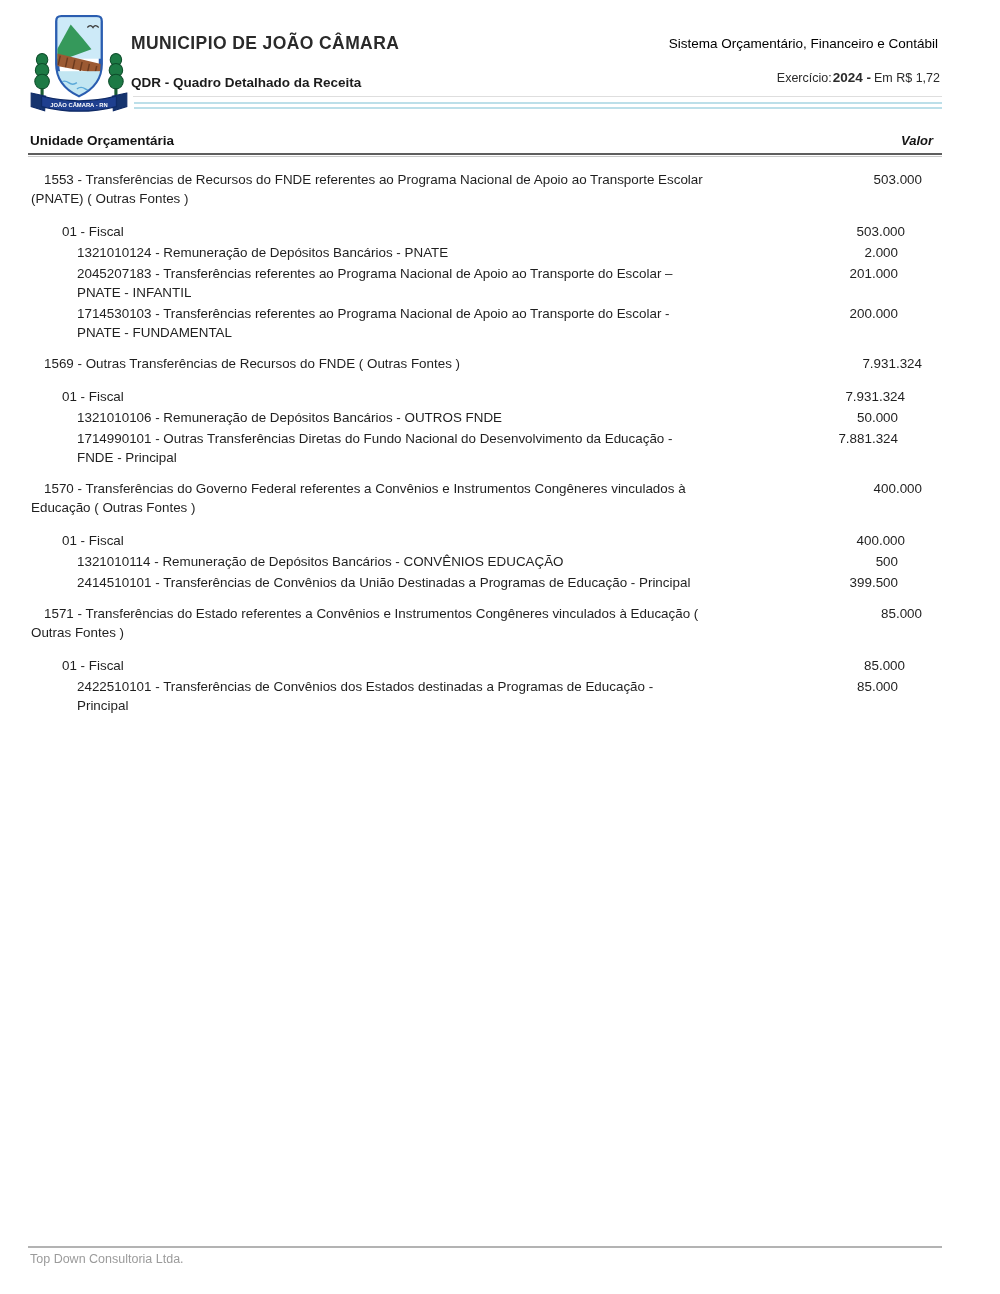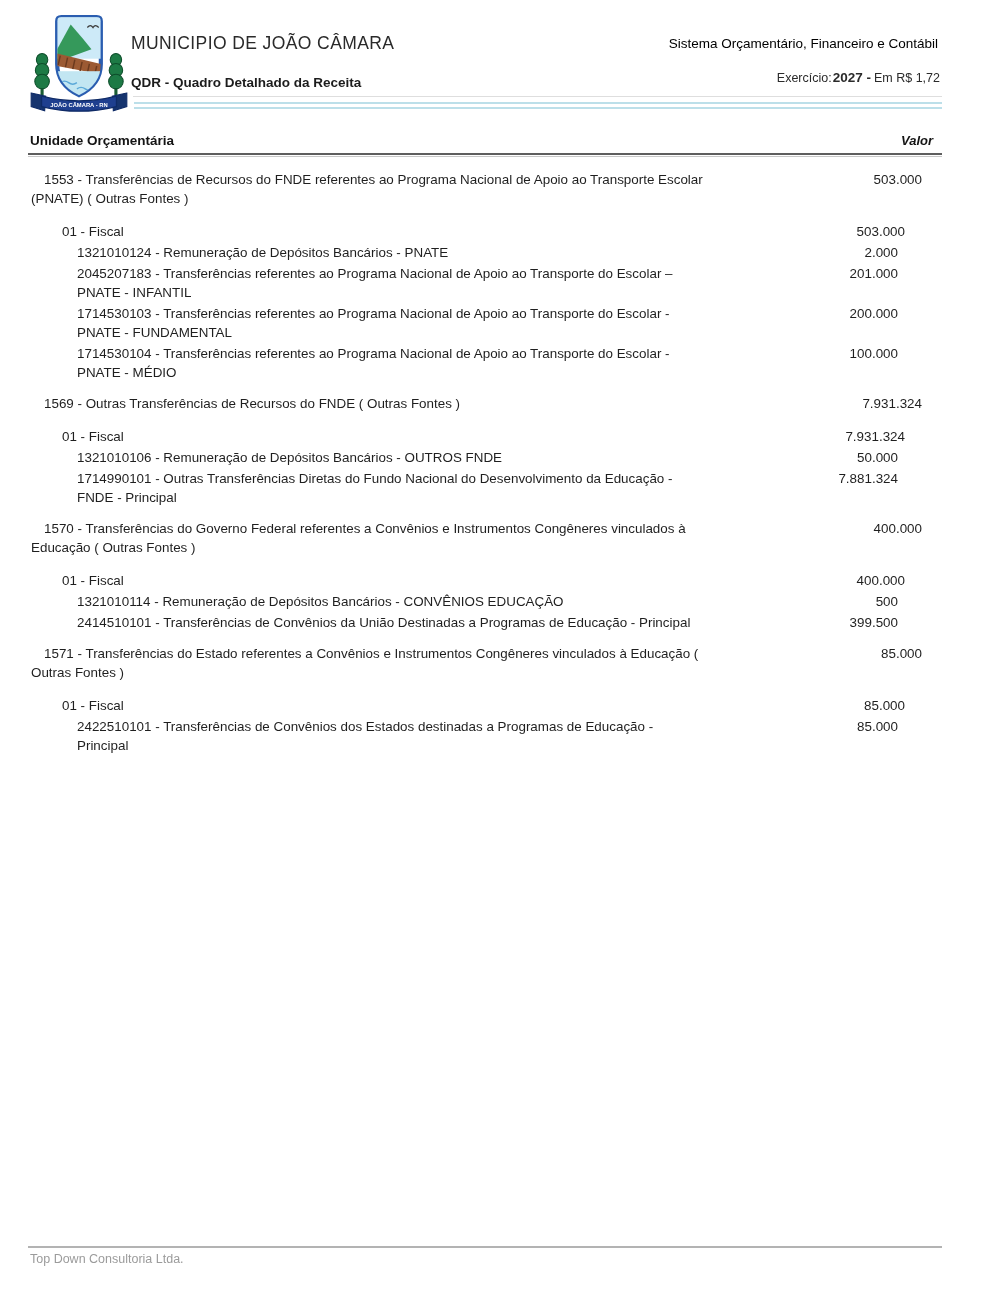--- a/index.html
+++ b/index.html
@@ -1,20 +1,20 @@
 <!DOCTYPE html>
 <html><head>
 <meta charset="utf-8">
 <style>
   html,body{margin:0;padding:0;background:#fff;}
   .page{position:relative;width:1000px;height:1294px;background:#fff;overflow:hidden;
         font-family:"Liberation Sans",sans-serif;color:#1f1f1f;}
   
   .crest{position:absolute;left:30px;top:14px;width:98px;height:104px;}
-  .muni-title{position:absolute;left:131px;top:33px;font-size:17.5px;letter-spacing:.4px;color:#2a2a2a;}
+  .muni-title{position:absolute;left:131px;top:33px;font-size:17.5px;letter-spacing:.4px;color:#2a2a2a;font-weight:bold;}
   .report-title{position:absolute;left:131px;top:75px;font-size:13.5px;font-weight:bold;color:#1c1c1c;}
   .system-name{position:absolute;right:62px;top:36px;font-size:13.5px;color:#000000;}
   .exercise-line{position:absolute;right:60px;top:70px;font-size:12.5px;color:#2a2a2a;white-space:nowrap;}
   .exercise-line .year{font-weight:bold;font-size:13.5px;margin:0 3px 0 1px;}
   .rule-thin{position:absolute;left:133px;right:58px;top:96px;height:1px;background:#dedede;}
   .rule-accent{position:absolute;left:134px;right:58px;top:102px;height:3px;background:#fff;
                border-top:2px solid #bcdfe9;border-bottom:2px solid #bcdfe9;}
   
   .col-head-left{position:absolute;left:30px;top:133px;font-size:13.5px;font-weight:bold;color:#141414;}
   .col-head-right{position:absolute;right:67px;top:133px;font-size:13px;font-weight:bold;color:#141414;font-style:italic;}
@@ -81,21 +81,21 @@
       <polygon points="0,76 14,79 13,93 0,89" fill="#16346e" stroke="#0e2a66" stroke-width="1"></polygon>
       <polygon points="92,76 78,79 79,93 92,89" fill="#16346e" stroke="#0e2a66" stroke-width="1"></polygon>
       <path d="M10 79 Q46 88 82 79 L82 89 Q46 98 10 89 Z" fill="#1e3f8f" stroke="#0e2a66" stroke-width="1.2"></path>
       <text x="46" y="89.5" font-size="5.6" font-weight="bold" fill="#ffffff" text-anchor="middle">JOÃO CÂMARA - RN</text>
     </g>
   </svg>
 
   <div class="muni-title">MUNICIPIO DE JOÃO CÂMARA</div>
   <div class="report-title">QDR - Quadro Detalhado da Receita</div>
   <div class="system-name">Sistema Orçamentário, Financeiro e Contábil</div>
-  <div class="exercise-line"><span>Exercício:</span><span class="year">2027 -</span><span>Em R$ 1,72</span></div>
+  <div class="exercise-line"><span>Exercício:</span><span class="year">2024 -</span><span>Em R$ 1,72</span></div>
   <div class="rule-thin"></div>
   <div class="rule-accent"></div>
 
   <div class="col-head-left">Unidade Orçamentária</div>
   <div class="col-head-right">Valor</div>
   <div class="head-rule"></div>
 
   <div class="table-body">
       <div class="row level-1">
         <div class="cell-text">1553 - Transferências de Recursos do FNDE referentes ao Programa Nacional de Apoio ao Transporte Escolar (PNATE) ( Outras Fontes )</div>
@@ -109,24 +109,20 @@
         <div class="cell-text">1321010124 - Remuneração de Depósitos Bancários - PNATE</div>
         <div class="cell-value">2.000</div>
       </div>
       <div class="row level-3">
         <div class="cell-text">2045207183 - Transferências referentes ao Programa Nacional de Apoio ao Transporte do Escolar – PNATE - INFANTIL</div>
         <div class="cell-value">201.000</div>
       </div>
       <div class="row level-3">
         <div class="cell-text">1714530103 - Transferências referentes ao Programa Nacional de Apoio ao Transporte do Escolar - PNATE - FUNDAMENTAL</div>
         <div class="cell-value">200.000</div>
-      </div>
-      <div class="row level-3">
-        <div class="cell-text">1714530104 - Transferências referentes ao Programa Nacional de Apoio ao Transporte do Escolar - PNATE - MÉDIO</div>
-        <div class="cell-value">100.000</div>
       </div>
       <div class="row level-1">
         <div class="cell-text">1569 - Outras Transferências de Recursos do FNDE ( Outras Fontes )</div>
         <div class="cell-value">7.931.324</div>
       </div>
       <div class="row level-2">
         <div class="cell-text">01 - Fiscal</div>
         <div class="cell-value">7.931.324</div>
       </div>
       <div class="row level-3">

